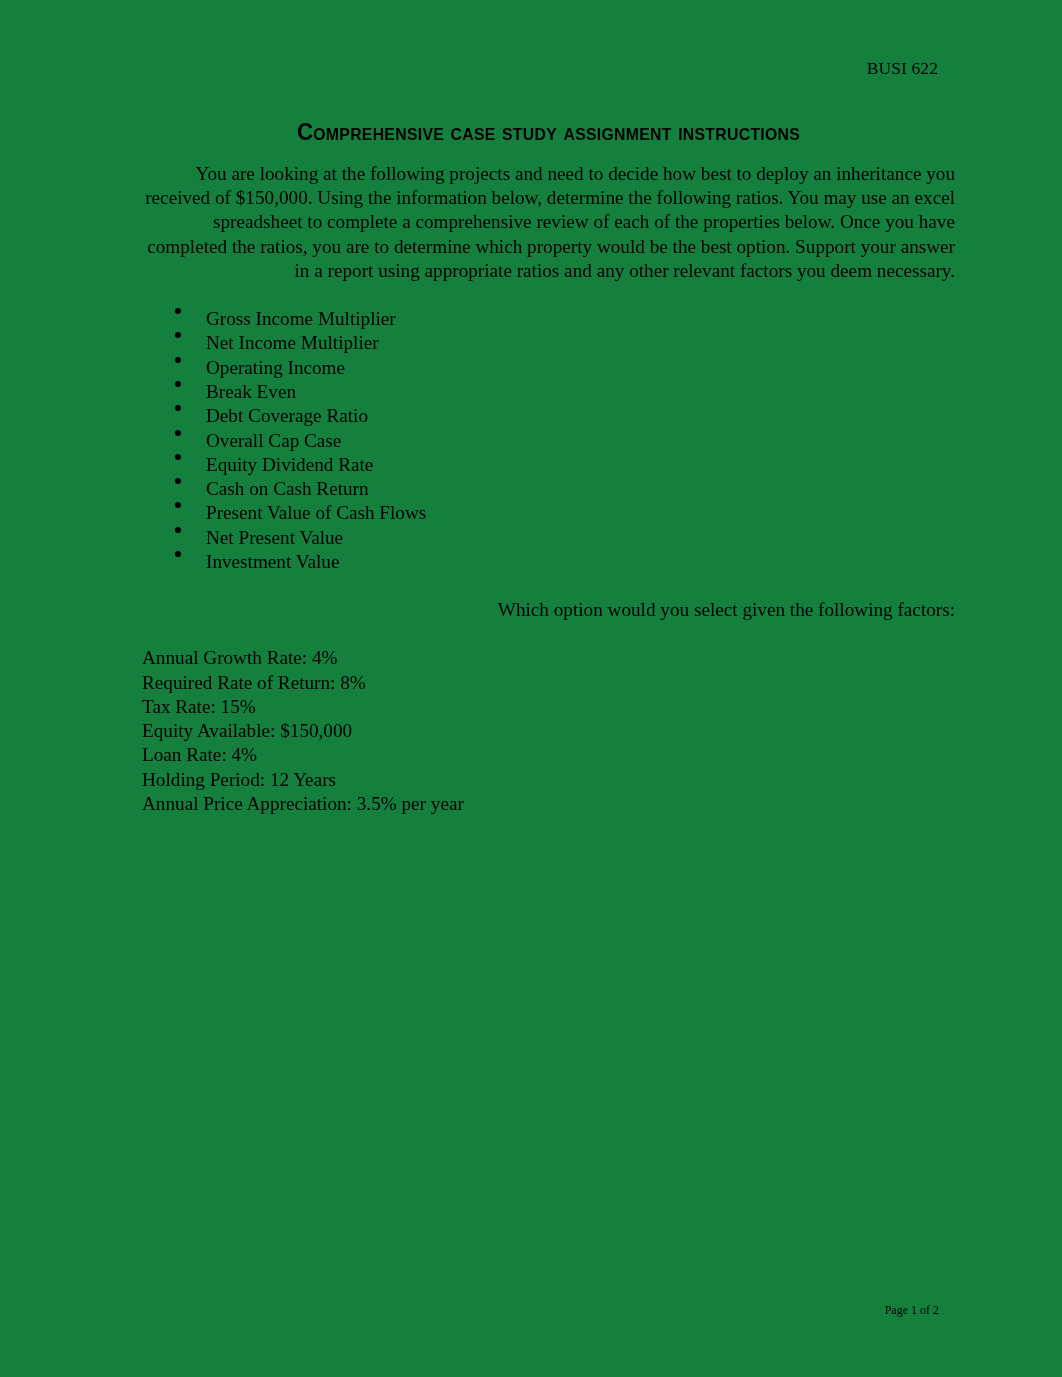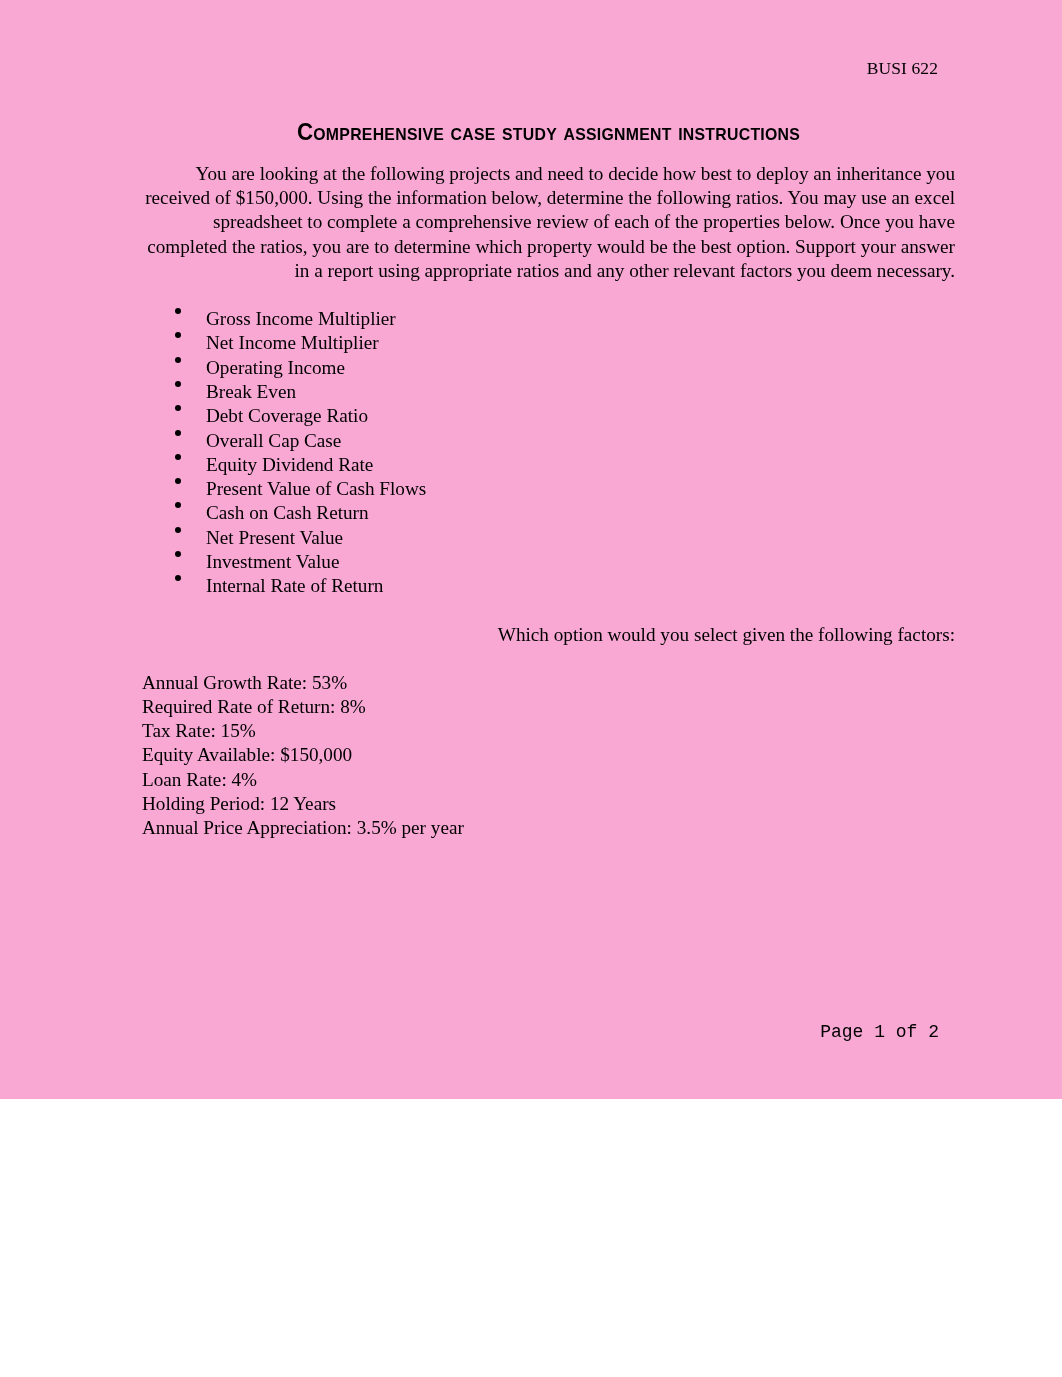--- a/index.html
+++ b/index.html
@@ -13,22 +13,22 @@
     position: relative;
     font-family: "Liberation Serif", serif;
     color: #000000;
     overflow: hidden;
   }
 
   .page {
     position: absolute;
     inset: 0;
     width: 1062px;
-    height: 1099px;
-    background: #f9a8d4;
+    height: 1377px;
+    background: #15803d;
   }
 
   
   .doc-header {
     position: absolute;
     top: 57px;
     right: 124px;
     font-family: "Liberation Serif", serif;
     font-size: 17.5px;
     line-height: 22px;
@@ -105,22 +105,22 @@
     font-size: 19.2px;
     line-height: 24.2px;
     white-space: nowrap;
   }
 
   
   .doc-footer {
     position: absolute;
     bottom: 56px;
     right: 123px;
-    font-family: Liberation Mono, monospace;
-    font-size: 18px;
+    font-family: Liberation Serif, serif;
+    font-size: 12px;
     line-height: 22px;
     white-space: nowrap;
   }
 </style>
 </head>
 <body>
 
 <div class="page">
 
   <div class="doc-header">BUSI 622</div>
@@ -157,48 +157,44 @@
       <li>
         <span class="bullet"></span>
         <span>Overall Cap Case</span>
       </li>
       <li>
         <span class="bullet"></span>
         <span>Equity Dividend Rate</span>
       </li>
       <li>
         <span class="bullet"></span>
+        <span>Cash on Cash Return</span>
+      </li>
+      <li>
+        <span class="bullet"></span>
         <span>Present Value of Cash Flows</span>
       </li>
       <li>
         <span class="bullet"></span>
-        <span>Cash on Cash Return</span>
-      </li>
-      <li>
-        <span class="bullet"></span>
         <span>Net Present Value</span>
       </li>
       <li>
         <span class="bullet"></span>
         <span>Investment Value</span>
       </li>
-      <li>
-        <span class="bullet"></span>
-        <span>Internal Rate of Return</span>
-      </li>
     </ul>
 
     <div class="spacer-24"></div>
 
     <p class="para">Which option would you select given the following factors:</p>
 
     <div class="spacer-24"></div>
 
     <div class="factors">
-      <div>Annual Growth Rate: 53%</div>
+      <div>Annual Growth Rate: 4%</div>
       <div>Required Rate of Return: 8%</div>
       <div>Tax Rate: 15%</div>
       <div>Equity Available: $150,000</div>
       <div>Loan Rate: 4%</div>
       <div>Holding Period: 12 Years</div>
       <div>Annual Price Appreciation: 3.5% per year</div>
     </div>
 
     <div class="spacer-24"></div>
 

